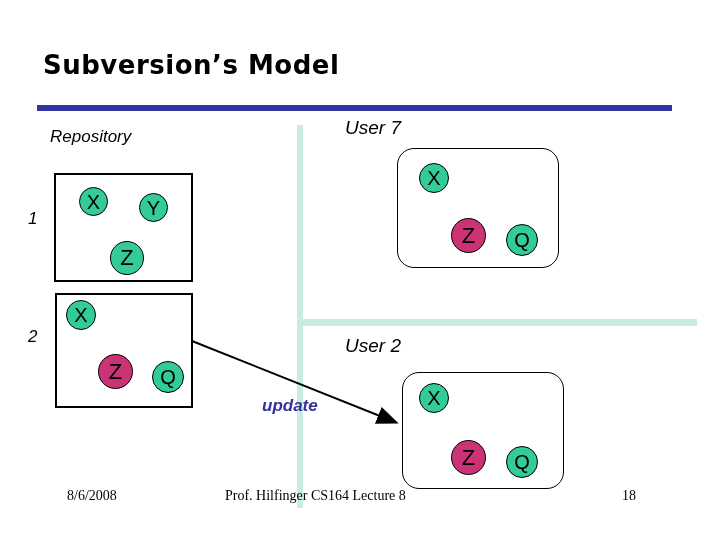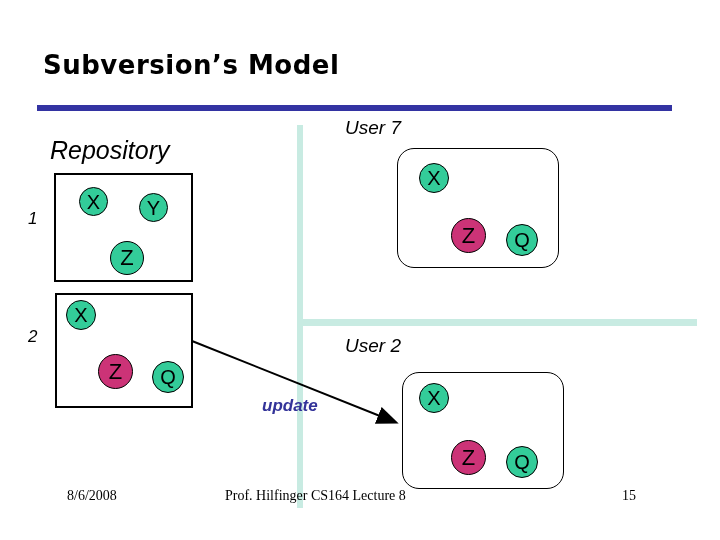--- a/index.html
+++ b/index.html
@@ -12,21 +12,21 @@
   .slide-title {
     position:absolute; left:43px; top:50px; font-family:"DejaVu Sans", sans-serif;
     font-weight:bold; font-size:26px; color:#000; letter-spacing:0.5px; white-space:nowrap;
   }
   .title-rule { position:absolute; left:37px; top:105px; width:635px; height:6px; }
 
   .divider-v { position:absolute; left:297px; top:125px; width:6px; height:383px; }
   .divider-h { position:absolute; left:297px; top:319px; width:400px; height:7px; }
 
   .ital { position:absolute; font-style:italic; color:#000; white-space:nowrap; }
-  .repo-label  { left:50px;  top:136px; font-size:25px; }
+  .repo-label  { left:50px;  top:127px; font-size:17px; }
   .user1-label { left:345px; top:117px; font-size:19px; }
   .user2-label { left:345px; top:335px; font-size:19px; }
   .vnum { font-size:17px; }
   .num1 { left:28px; top:209px; }
   .num2 { left:28px; top:327px; }
 
   .version-box {
     position:absolute; background:#fff; border:2px solid #000; box-sizing:border-box;
   }
   .vbox1 { left:54px; top:173px; width:139px; height:109px; }
@@ -105,15 +105,15 @@
       <marker id="ah" markerWidth="11" markerHeight="9" refX="9" refY="4.5" orient="auto">
         <path d="M0,0 L11,4.5 L0,9 z" fill="#000"></path>
       </marker>
     </defs>
     <line x1="192" y1="341" x2="395" y2="422" stroke="#000" stroke-width="2" marker-end="url(#ah)"></line>
   </svg>
   <div class="update-label" style="color: rgb(51, 51, 153);">update</div>
 
   <div class="footer-text footer-date">8/6/2008</div>
   <div class="footer-text footer-credit">Prof. Hilfinger CS164 Lecture 8</div>
-  <div class="footer-text footer-page">15</div>
+  <div class="footer-text footer-page">18</div>
 
 </div>
 
 </body></html>

